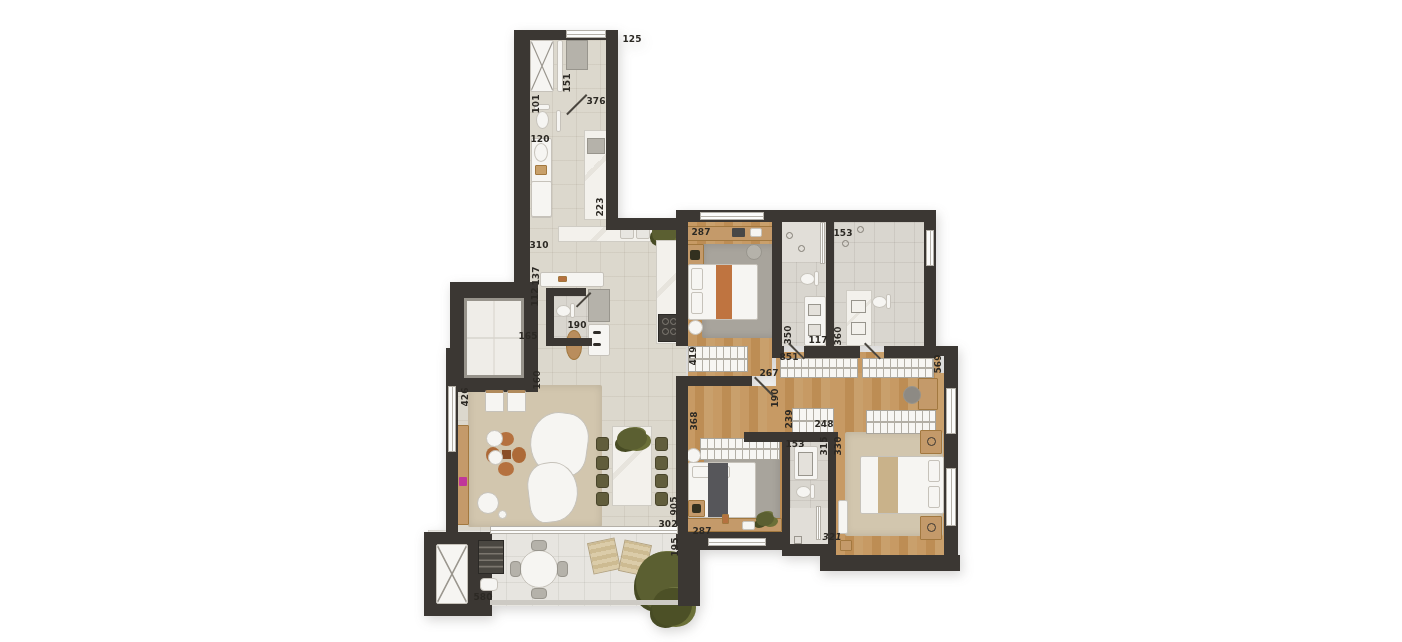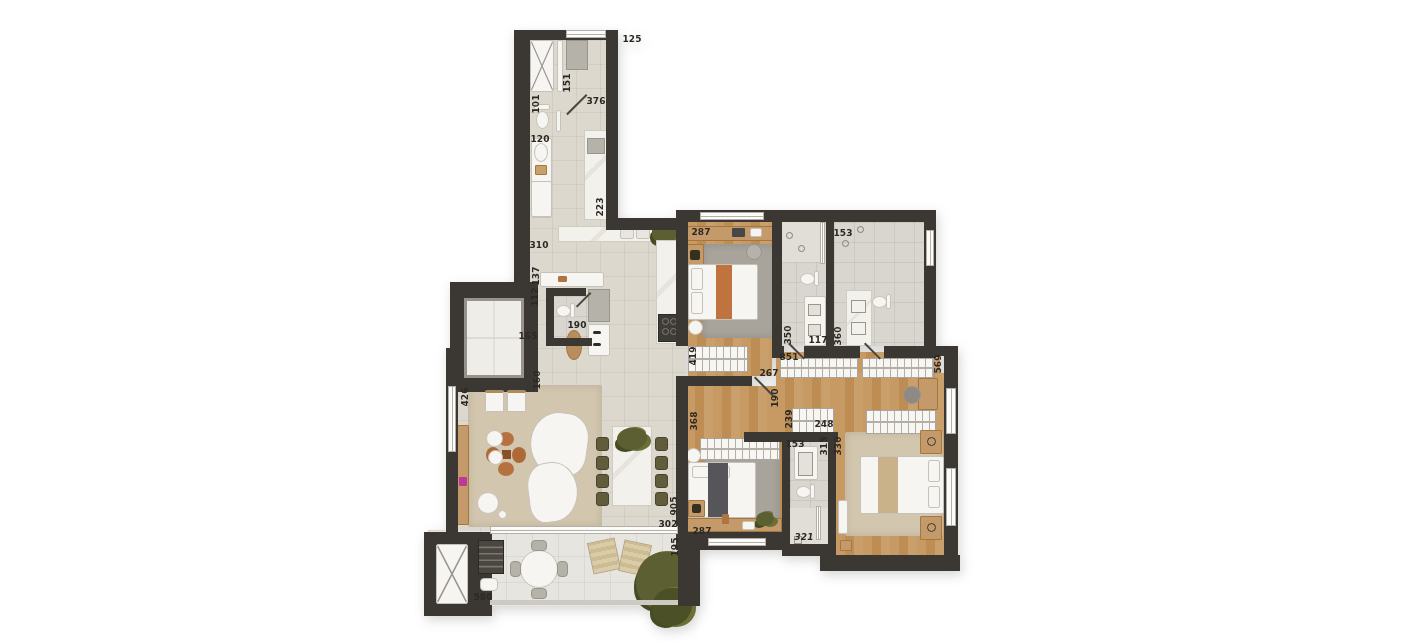--- a/index.html
+++ b/index.html
@@ -312,17 +312,17 @@
         <span class="dim v" style="left: 789px; top: 419px;">239</span>
         <span class="dim" style="left: 824px; top: 424px;">248</span>
         <span class="dim" style="left: 795px; top: 444px;">153</span>
         <span class="dim v" style="left: 824px; top: 446px;">315</span>
         <span class="dim v" style="left: 838px; top: 446px;">330</span>
         <span class="dim v" style="left: 694px; top: 421px;">368</span>
         <span class="dim v" style="left: 674px; top: 506px;">905</span>
         <span class="dim" style="left: 668px; top: 524px;">302</span>
         <span class="dim v" style="left: 675px; top: 547px;">195</span>
         <span class="dim" style="left: 702px; top: 531px;">287</span>
-        <span class="dim" style="left: 804px; top: 537px; font-style: italic;">321</span>
+        <span class="dim" style="left: 832px; top: 537px; font-style: italic;">321</span>
         <span class="dim" style="left: 483px; top: 597px;">580</span>
       </div>
  </div>
 </div>
 
 </body></html>

